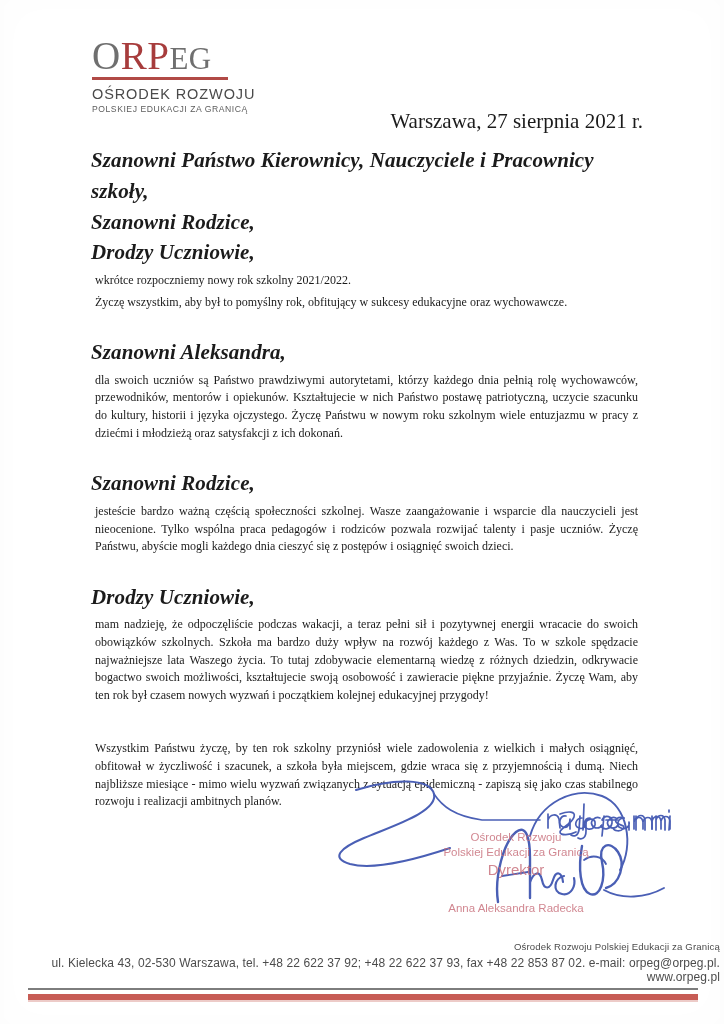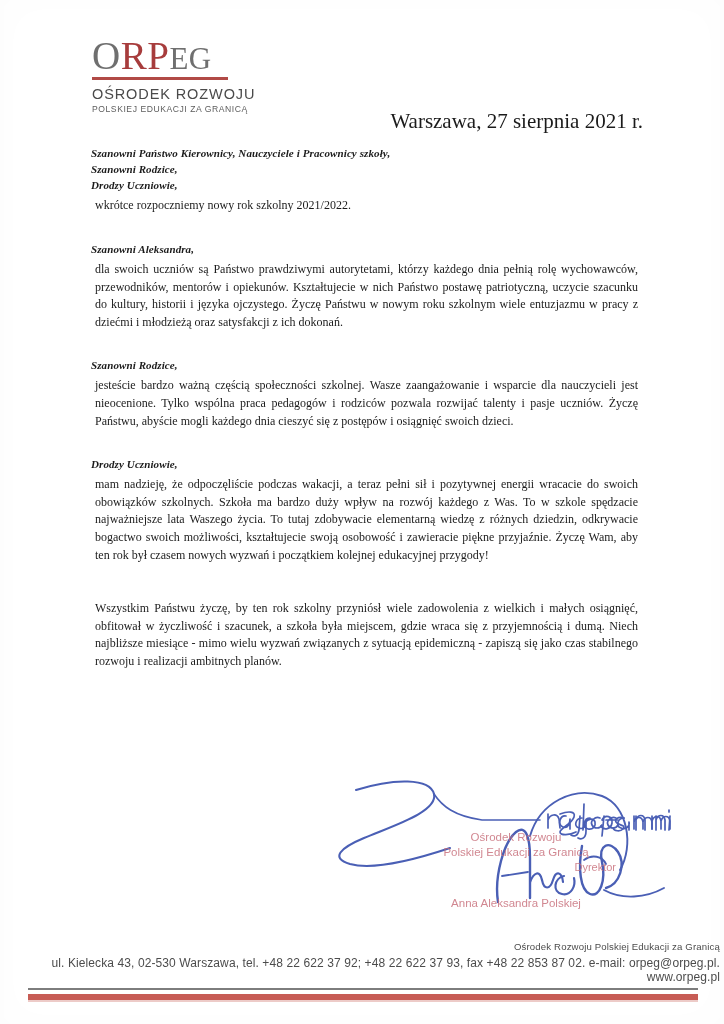--- a/index.html
+++ b/index.html
@@ -69,21 +69,21 @@
     white-space: nowrap;
   }
   
   .body-area {
     position: absolute;
     left: 87px;
     top: 145px;
     width: 551px;
   }
   .salut {
-    font-size: 11px;
+    font-size: 21px;
     font-weight: bold;
     font-style: italic;
     line-height: 1.465;
     letter-spacing: 0.1px;
   }
   .para {
     font-size: 12px;
     line-height: 1.465;
     text-align: justify;
     margin: 4px;
@@ -107,21 +107,21 @@
     width: 200px;
     text-align: center;
     font-family: "Liberation Sans", "DejaVu Sans", sans-serif;
     color: #c76d79;
     opacity: 0.82;
     line-height: 1.32;
     pointer-events: none;
   }
   .stamp-l1 { font-size: 11.5px; }
   .stamp-l2 { font-size: 11.5px; }
-  .stamp-l3 { font-size: 11px; text-align: right; }
+  .stamp-l3 { font-size: 15px; }
   .stamp-l4 { font-size: 11.5px; margin-top: 21px; }
   
   .footer {
     position: absolute;
     left: 0;
     right: 0;
     top: 941px;
     text-align: right;
     font-family: "Liberation Sans", "DejaVu Sans", sans-serif;
     color: #4c4c4c;
@@ -167,20 +167,21 @@
 
   <div class="date-line">Warszawa, 27 sierpnia 2021 r.</div>
 
   <div class="body-area">
 
     <div class="salut">Szanowni Państwo Kierownicy, Nauczyciele i Pracownicy szkoły,</div>
     <div class="salut">Szanowni Rodzice,</div>
     <div class="salut">Drodzy Uczniowie,</div>
 
     <p class="para nojust">wkrótce rozpoczniemy nowy rok szkolny 2021/2022.</p>
+    <p class="para">Życzę wszystkim, aby był to pomyślny rok, obfitujący w sukcesy edukacyjne oraz wychowawcze.</p>
 
     <div class="gap-md"></div>
 
     <div class="salut">Szanowni Aleksandra,</div>
     <p class="para">dla swoich uczniów są Państwo prawdziwymi autorytetami, którzy każdego dnia pełnią rolę wychowawców, przewodników, mentorów i opiekunów. Kształtujecie w nich Państwo postawę patriotyczną, uczycie szacunku do kultury, historii i języka ojczystego. Życzę Państwu w nowym roku szkolnym wiele entuzjazmu w pracy z dziećmi i młodzieżą oraz satysfakcji z ich dokonań.</p>
 
     <div class="gap-md"></div>
 
     <div class="salut">Szanowni Rodzice,</div>
     <p class="para">jesteście bardzo ważną częścią społeczności szkolnej. Wasze zaangażowanie i wsparcie dla nauczycieli jest nieocenione. Tylko wspólna praca pedagogów i rodziców pozwala rozwijać talenty i pasje uczniów. Życzę Państwu, abyście mogli każdego dnia cieszyć się z postępów i osiągnięć swoich dzieci.</p>
@@ -242,21 +243,21 @@
         <path d="M270 118 C288 128, 312 126, 330 116" stroke-width="1.9"></path>
 
         <path d="M196 64 C206 30, 240 14, 268 24 C294 34, 300 74, 286 98" stroke-width="1.9"></path>
       </g>
     </svg>
 
     <div class="stamp">
       <div class="stamp-l1">Ośrodek Rozwoju</div>
       <div class="stamp-l2">Polskiej Edukacji za Granicą</div>
       <div class="stamp-l3">Dyrektor</div>
-      <div class="stamp-l4">Anna Aleksandra Polskiej</div>
+      <div class="stamp-l4">Anna Aleksandra Radecka</div>
     </div>
   </div>
 
   <div class="footer">
     <div class="footer-l1">Ośrodek Rozwoju Polskiej Edukacji za Granicą</div>
     <div class="footer-l2">ul. Kielecka 43, 02-530 Warszawa, tel. +48 22 622 37 92; +48 22 622 37 93, fax +48 22 853 87 02. e-mail: orpeg@orpeg.pl. www.orpeg.pl</div>
   </div>
 
   <div class="bar-gray"></div>
   <div class="bar-red"></div>

